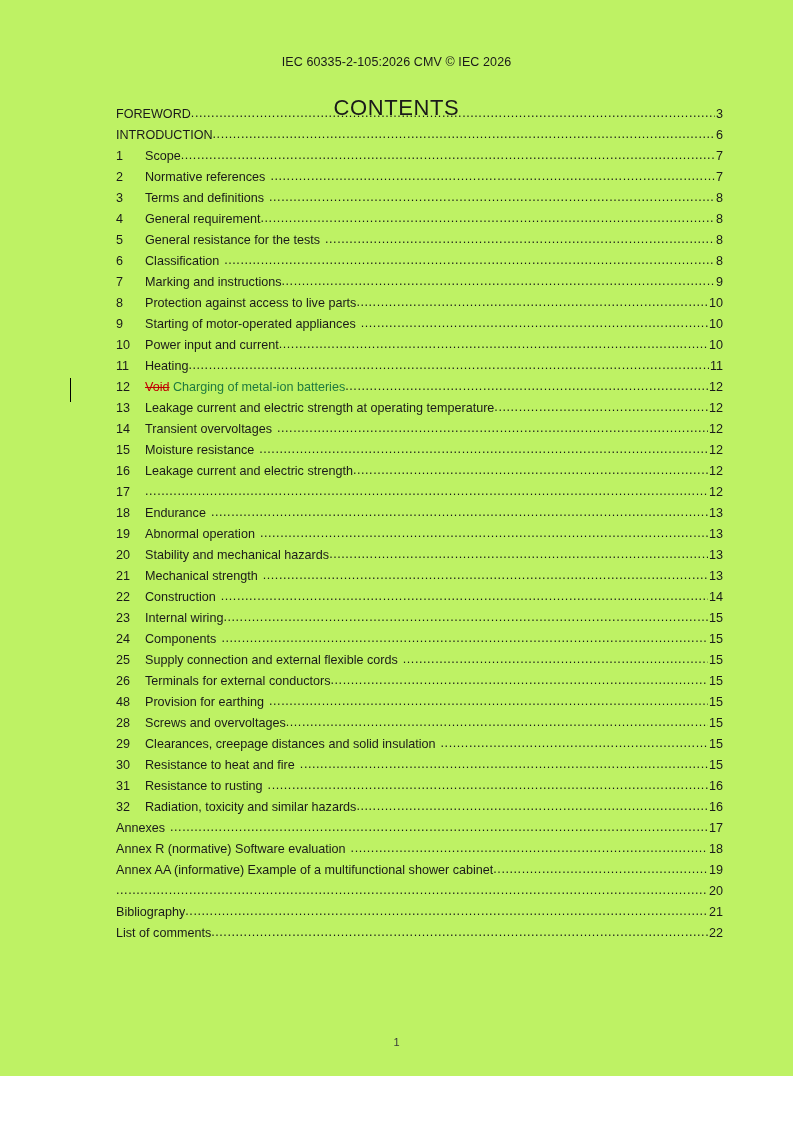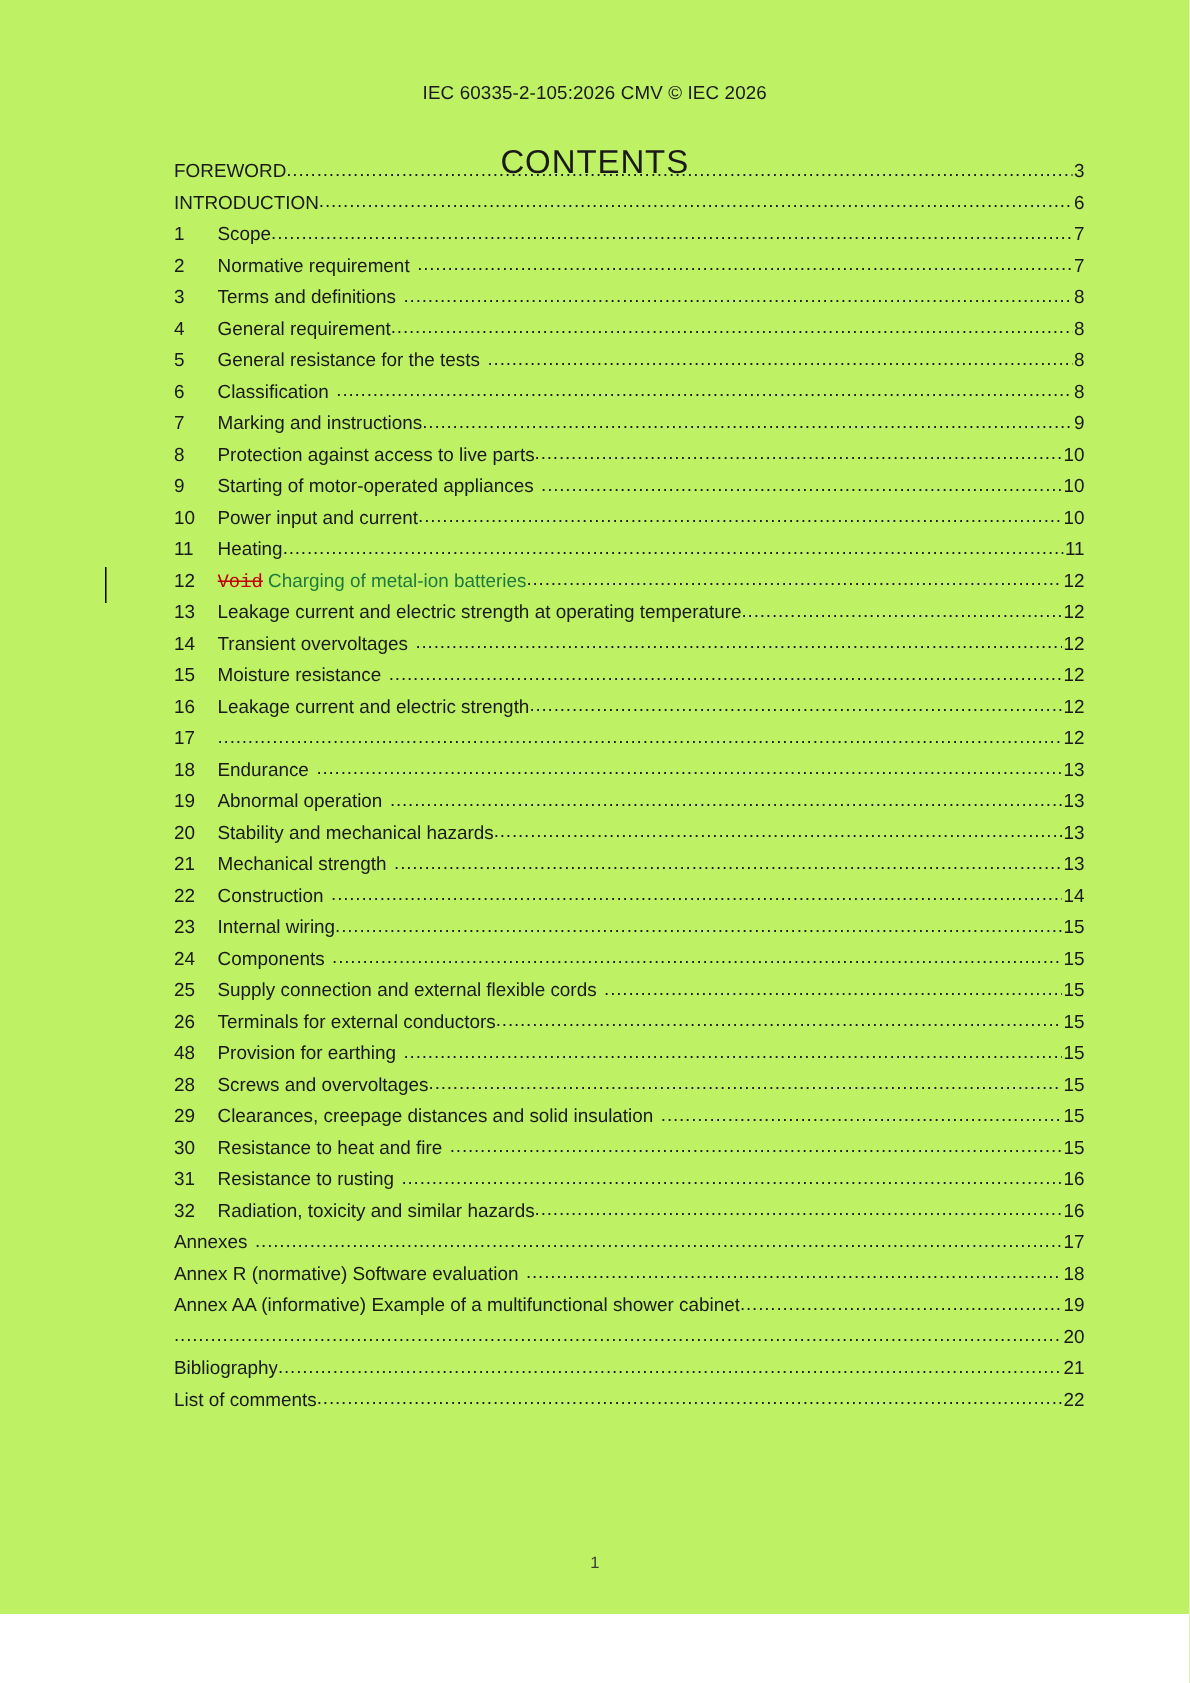--- a/index.html
+++ b/index.html
@@ -106,21 +106,20 @@
   }
 
   
   .row-title.gap { padding-right: 5px; }
 
   
   .del {
     color: #C00000;
     text-decoration: line-through;
     text-decoration-color: #C00000;
-    font-family: Liberation Mono, monospace;
   }
   .ins {
     color: #1F7A3F;
   }
 
   
   .change-bar {
     position: absolute;
     left: 47px;
     width: 0;
@@ -162,21 +161,21 @@
         <span class="row-page">6</span>
       </div>
       <div class="toc-row">
         <span class="row-num">1</span>
         <span class="row-title">Scope</span>
         <span class="row-leader"></span>
         <span class="row-page">7</span>
       </div>
       <div class="toc-row">
         <span class="row-num">2</span>
-        <span class="row-title gap">Normative requirement</span>
+        <span class="row-title gap">Normative references</span>
         <span class="row-leader"></span>
         <span class="row-page">7</span>
       </div>
       <div class="toc-row">
         <span class="row-num">3</span>
         <span class="row-title gap">Terms and definitions</span>
         <span class="row-leader"></span>
         <span class="row-page">8</span>
       </div>
       <div class="toc-row">

